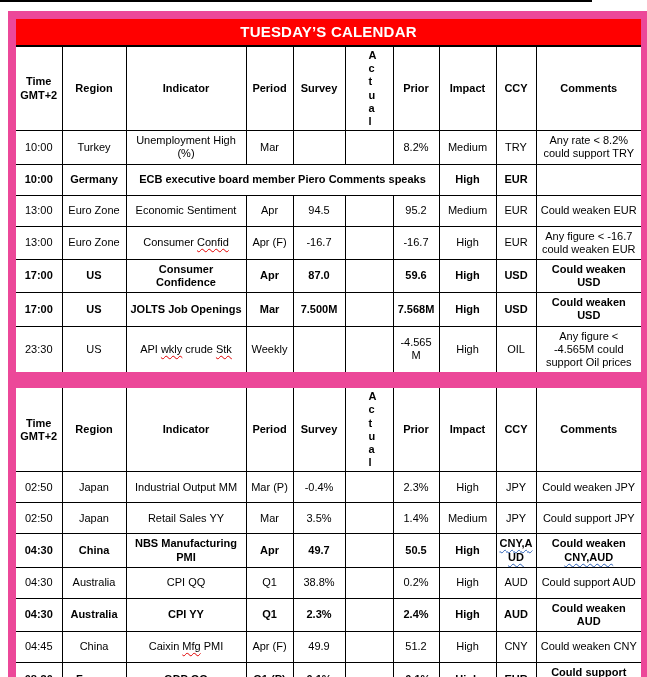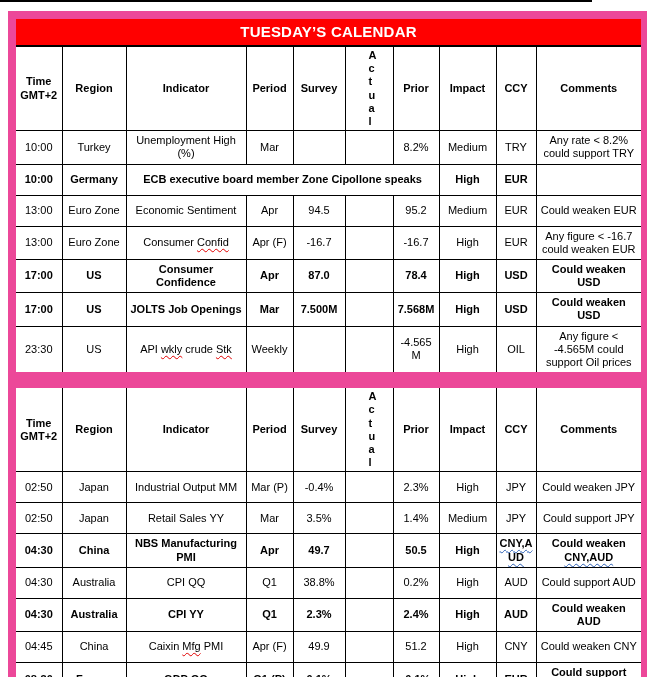--- a/index.html
+++ b/index.html
@@ -73,21 +73,21 @@
           <td class="col-survey"></td>
           <td class="col-actual"></td>
           <td class="col-prior">8.2%</td>
           <td class="col-impact">Medium</td>
           <td class="col-ccy">TRY</td>
           <td class="col-comments">Any rate &lt; 8.2% could support TRY</td>
         </tr>
         <tr class="bold">
           <td class="col-time">10:00</td>
           <td class="col-region">Germany</td>
-          <td class="col-span_text" colspan="5">ECB executive board member Zone Cipollone speaks</td>
+          <td class="col-span_text" colspan="5">ECB executive board member Piero Comments speaks</td>
           <td class="col-impact">High</td>
           <td class="col-ccy">EUR</td>
           <td class="col-comments"></td>
         </tr>
         <tr>
           <td class="col-time">13:00</td>
           <td class="col-region">Euro Zone</td>
           <td class="col-indicator">Economic Sentiment</td>
           <td class="col-period">Apr</td>
           <td class="col-survey">94.5</td>
@@ -109,21 +109,21 @@
           <td class="col-ccy">EUR</td>
           <td class="col-comments">Any figure &lt; -16.7 could weaken EUR</td>
         </tr>
         <tr class="bold">
           <td class="col-time">17:00</td>
           <td class="col-region">US</td>
           <td class="col-indicator">Consumer Confidence</td>
           <td class="col-period">Apr</td>
           <td class="col-survey">87.0</td>
           <td class="col-actual"></td>
-          <td class="col-prior">78.4</td>
+          <td class="col-prior">59.6</td>
           <td class="col-impact">High</td>
           <td class="col-ccy">USD</td>
           <td class="col-comments">Could weaken USD</td>
         </tr>
         <tr class="bold">
           <td class="col-time">17:00</td>
           <td class="col-region">US</td>
           <td class="col-indicator">JOLTS Job Openings</td>
           <td class="col-period">Mar</td>
           <td class="col-survey">7.500M</td>

